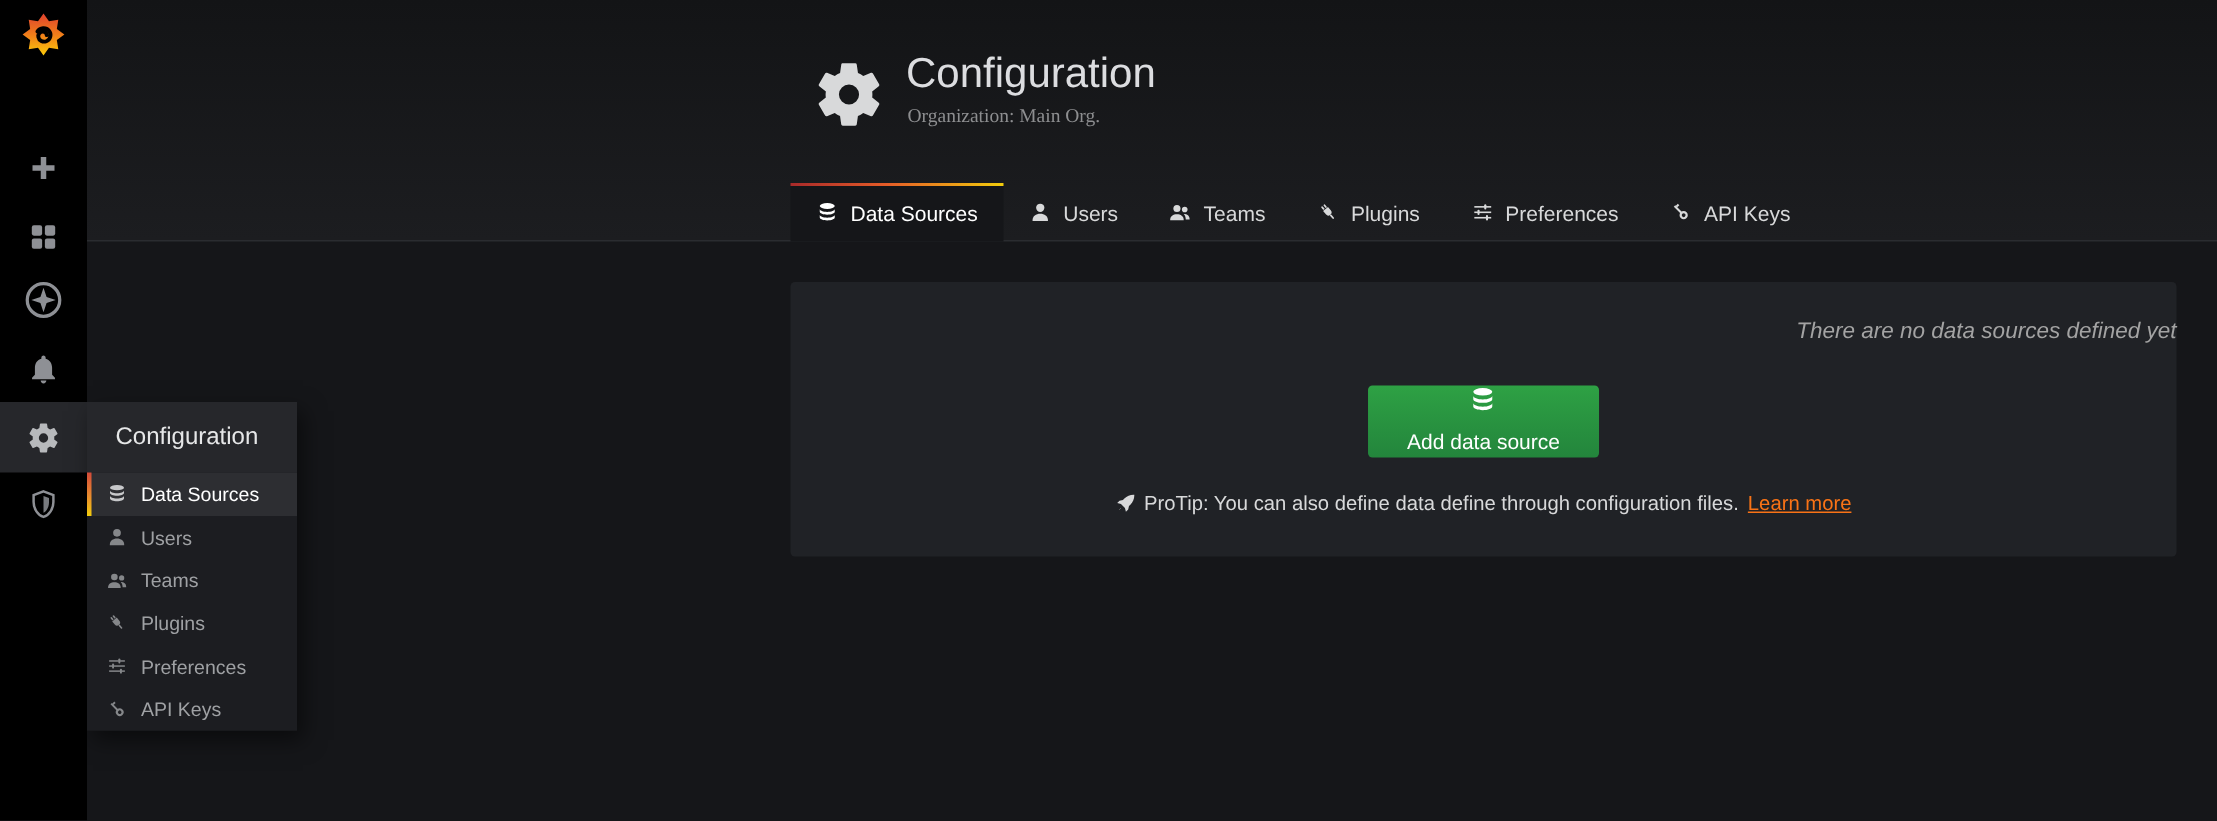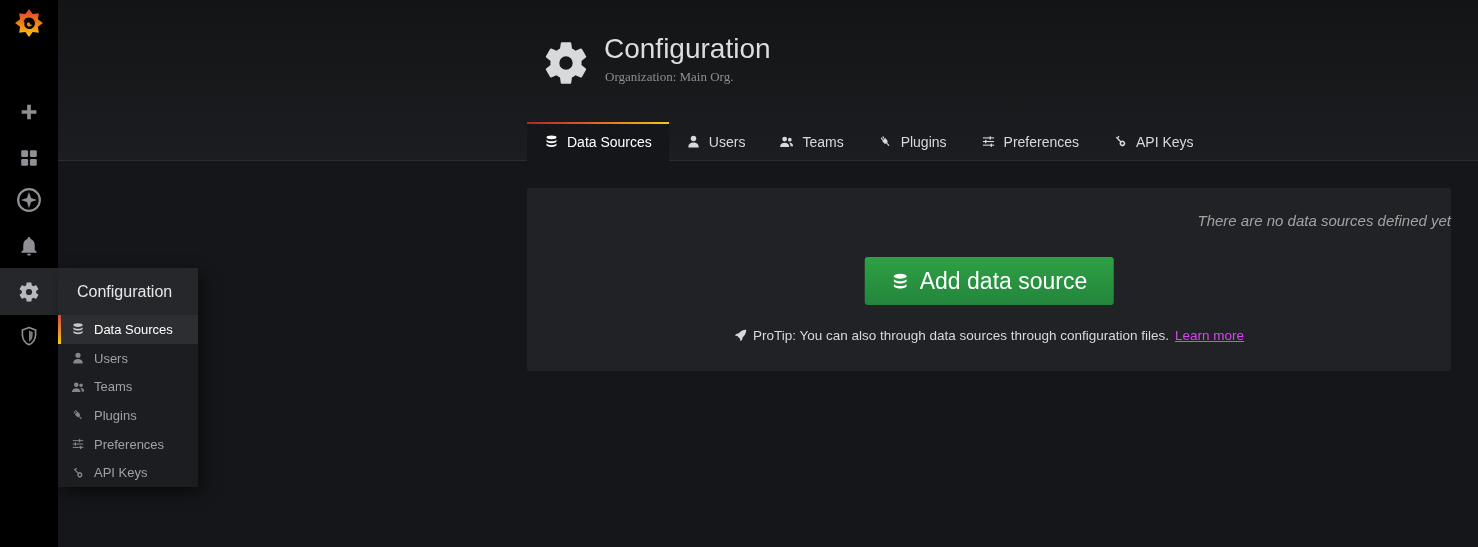--- a/index.html
+++ b/index.html
@@ -81,32 +81,32 @@
     background:#202226; border-radius:3px;
   }
   .empty-msg {
     position:absolute; top:24px; left:0; right:0; text-align:right;
     font-size:15px; font-style:italic; color:#a3a3a3;
   }
   .add-btn {
     position:absolute; top:69px; left:50%; transform:translateX(-50%);
     height:48px; padding:0 26px; border:none; border-radius:3px;
     background:linear-gradient(180deg,#2ea144 0%,#23853c 100%);
-    color:#fff; font-size:23px; font-weight:500;
+    color:#fff; font-size:14px; font-weight:500;
     font-family:"Liberation Sans", sans-serif;
-    display:flex; align-items:center; gap:10px; cursor:pointer;
+    display:flex; align-items:center; gap:10px; cursor:pointer;flex-direction:column;
   }
   .add-btn svg { width:19px; height:19px; }
   .protip {
     position:absolute; top:140px; left:0; right:0; text-align:center;
     font-size:13.5px; color:#d8d9da;
     display:flex; align-items:center; justify-content:center; gap:6px;
   }
   .protip svg { width:13px; height:13px; color:#d8d9da; }
-  .protip a { color:#d946ef; text-decoration:underline; cursor:pointer; }
+  .protip a { color:#f97316; text-decoration:underline; cursor:pointer; }
 </style>
 </head>
 <body>
 
 <svg width="0" height="0" style="position:absolute">
   <defs>
     <linearGradient id="flame" x1="0" y1="0" x2="0" y2="1">
       <stop offset="0" stop-color="#e0422e"></stop>
       <stop offset=".5" stop-color="#f07d1a"></stop>
       <stop offset="1" stop-color="#fbca0a"></stop>
@@ -321,19 +321,19 @@
         <svg viewBox="0 0 24 24" fill="currentColor">
             <use href="#i-db"></use>
           </svg>
         <span>Add data source</span>
       </button>
 
       <div class="protip">
         <svg viewBox="0 0 24 24" fill="currentColor">
             <use href="#i-rocket"></use>
           </svg>
-        <span>ProTip: You can also through data sources through configuration files.</span>
+        <span>ProTip: You can also define data define through configuration files.</span>
         <a>Learn more</a>
       </div>
     </div>
   </section>
 
 </main>
 
 </body></html>

